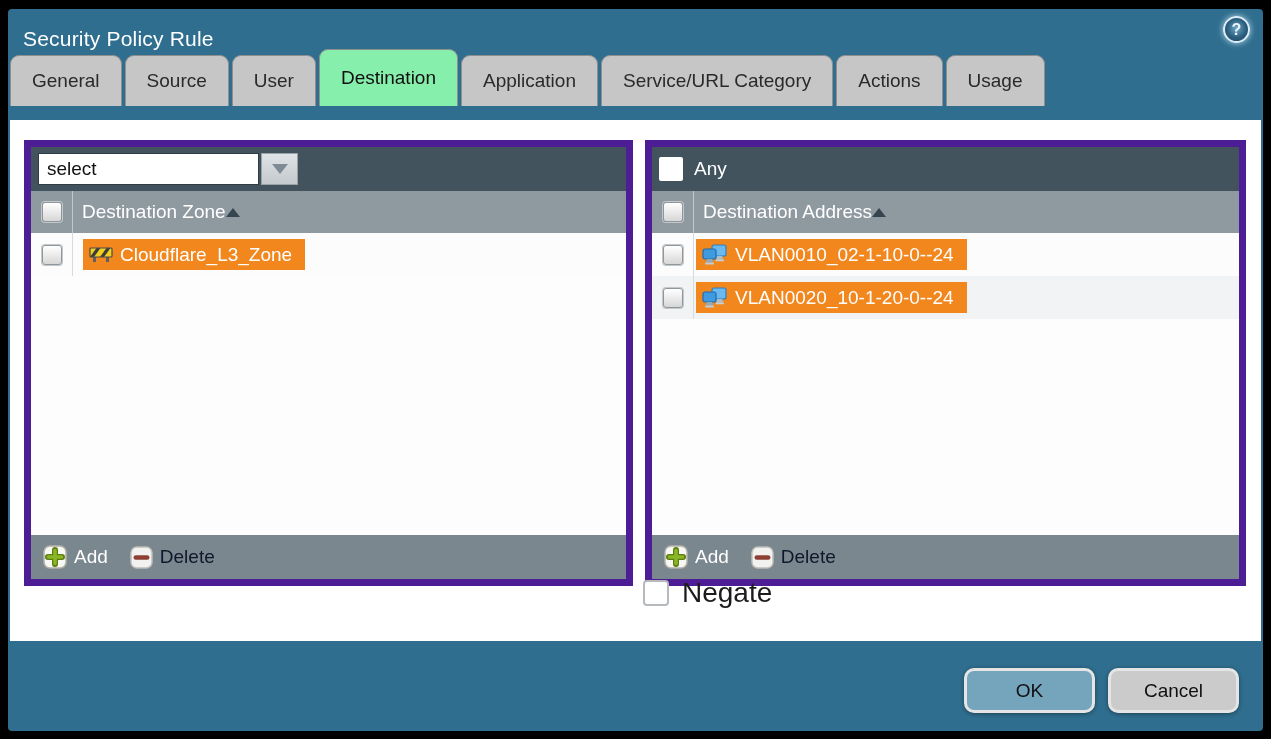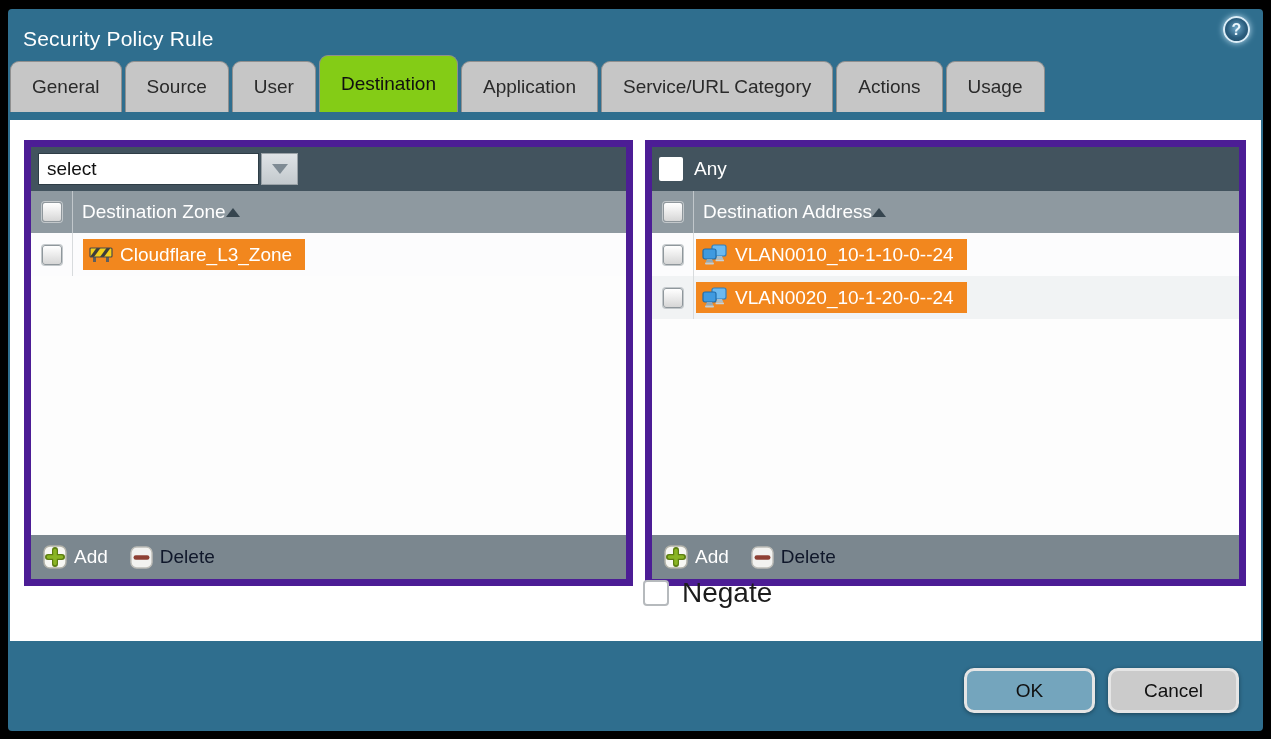--- a/index.html
+++ b/index.html
@@ -13,27 +13,27 @@
   .titlebar { position:absolute; left:0; top:0; width:100%; height:54px; }
   .title { position:absolute; left:15px; top:18px; color:#fff; font-size:21px;
     letter-spacing:.2px; }
   .help { position:absolute; right:13px; top:7px; width:27px; height:27px;
     border-radius:50%; background:radial-gradient(circle at 50% 45%, #6fa8c9 0%, #2b5d7d 55%, #1f4a66 100%);
     border:2px solid #dcedf7; box-shadow:0 0 6px rgba(210,238,255,.85);
     color:#eaf5fc; font-size:16px; font-weight:bold; text-align:center; line-height:23px;
     cursor:pointer; }
 
   
-  .tabs { position:absolute; left:2px; top:47px; height:56px; display:flex;
+  .tabs { position:absolute; left:2px; top:41px; height:56px; display:flex;
     align-items:flex-end; }
   .tab { height:51px; line-height:50px; padding:0 21px; margin-right:3px;
     background:#c6c6c6; border:1px solid #8f8f8f; border-bottom:none;
     border-radius:9px 9px 0 0; font-size:19px; color:#2a2a2a; cursor:pointer;
     white-space:nowrap; }
-  .tab.active { height:57px; line-height:56px; background:#84cc16; color:#101010;
+  .tab.active { height:57px; line-height:56px; background:#86efac; color:#101010;
     position:relative; z-index:3; }
 
   
   .content { position:absolute; left:2px; top:111px; width:1251px; height:521px;
     background:#fff; z-index:2; }
 
   .panel { position:absolute; top:20px; display:flex; flex-direction:column;
     border:7px solid #4c1d95; }
   .panel.left  { left:14px;  width:609px; height:446px; }
   .panel.right { left:635px; width:601px; height:446px; }
@@ -205,21 +205,21 @@
           <span class="rowcell">
             <span class="chip">
               <svg width="26" height="22" viewBox="0 0 26 22">
                 <rect x="10" y="1" width="14" height="11" rx="2" fill="#6cb9ef" stroke="#2d7fbe" stroke-width="1.2"></rect>
                 <path d="M15 12 h5 l1.4 3.4 h-7.8 Z" fill="#a9bfcc"></path>
                 <rect x="13.5" y="15.5" width="8.5" height="1.8" rx="0.9" fill="#c6d3dc"></rect>
                 <rect x="1" y="5" width="13" height="10" rx="2" fill="#3f9ae0" stroke="#1f6dab" stroke-width="1.2"></rect>
                 <path d="M5 15 h5 l1.4 3.4 h-7.8 Z" fill="#93aab7"></path>
                 <rect x="3" y="18.6" width="9" height="2" rx="1" fill="#c0cdd6"></rect>
               </svg>
-              <span>VLAN0010_10-1-10-0--24</span>
+              <span>VLAN0010_02-1-10-0--24</span>
             </span>
           </span>
         </div>
         <div class="row">
           <span class="cbcol">
             <span class="cb3d"></span>
           </span>
           <span class="rowcell">
             <span class="chip">
               <svg width="26" height="22" viewBox="0 0 26 22">

